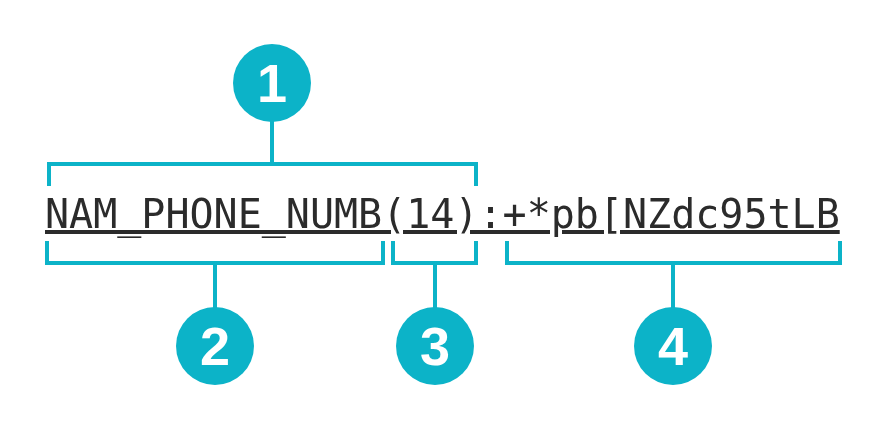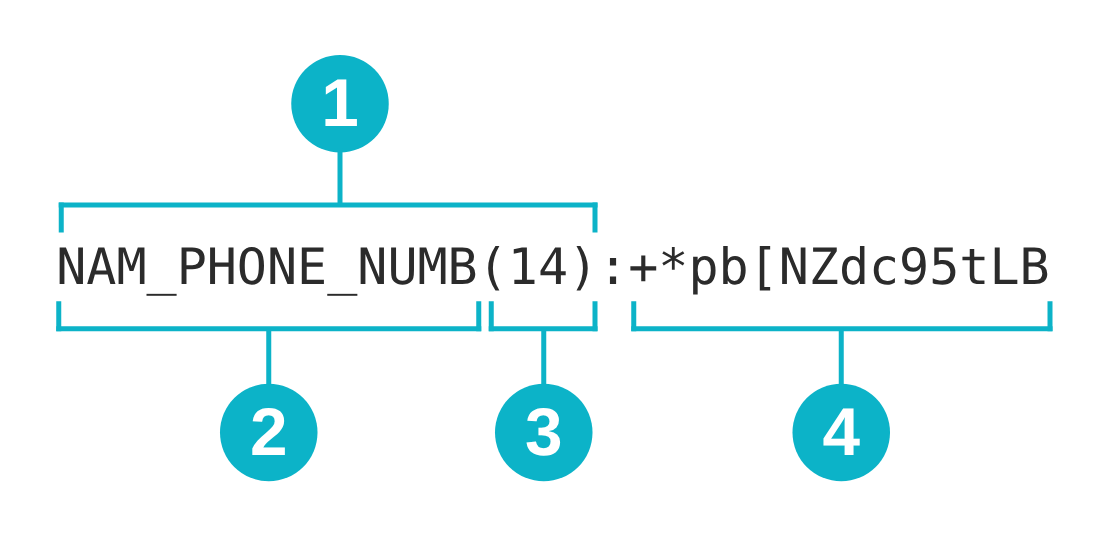--- a/index.html
+++ b/index.html
@@ -72,20 +72,21 @@
   .expression {
     position: absolute;
     left: 45px;
     top: 194px;
     font-family: "DejaVu Sans Mono", "Liberation Mono", monospace;
     font-size: 40px;
     line-height: 40px;
     color: var(--text);
     white-space: pre;
     letter-spacing: 0;
+    text-decoration: underline;
   }
 </style>
 </head>
 <body>
 
 <div class="canvas">
 
   <div class="badge badge-1">
     <span>1</span>
   </div>

